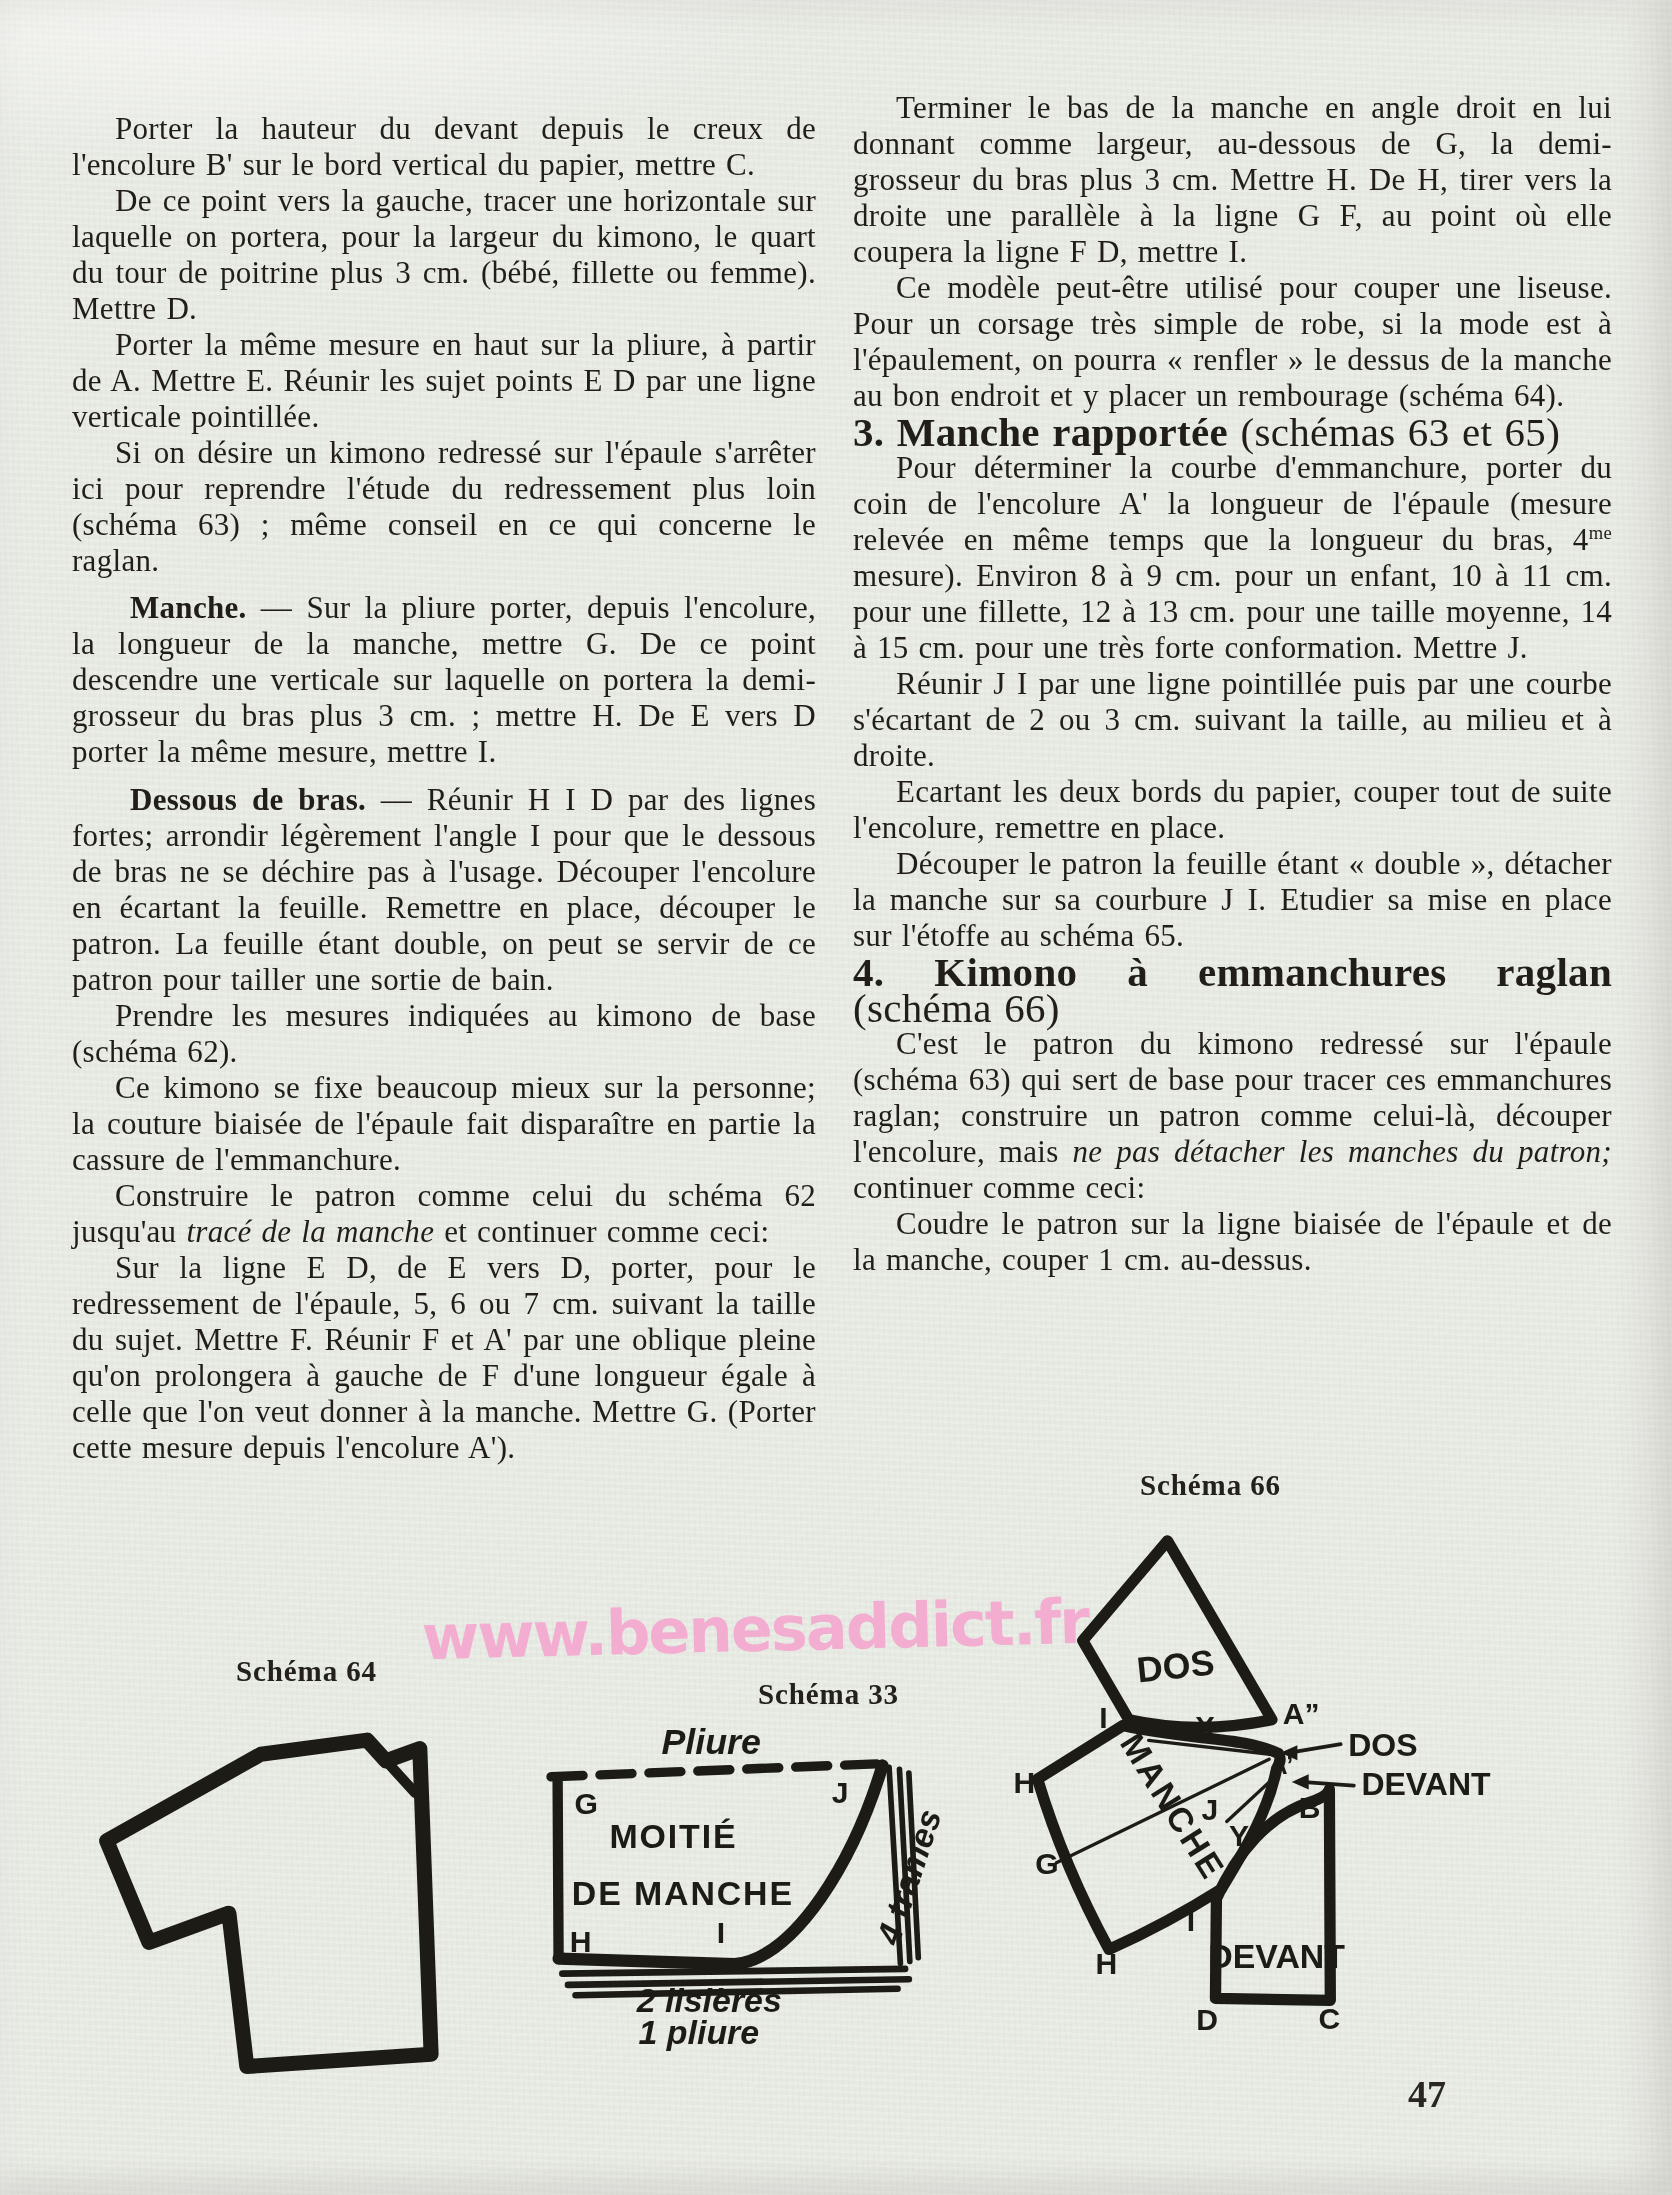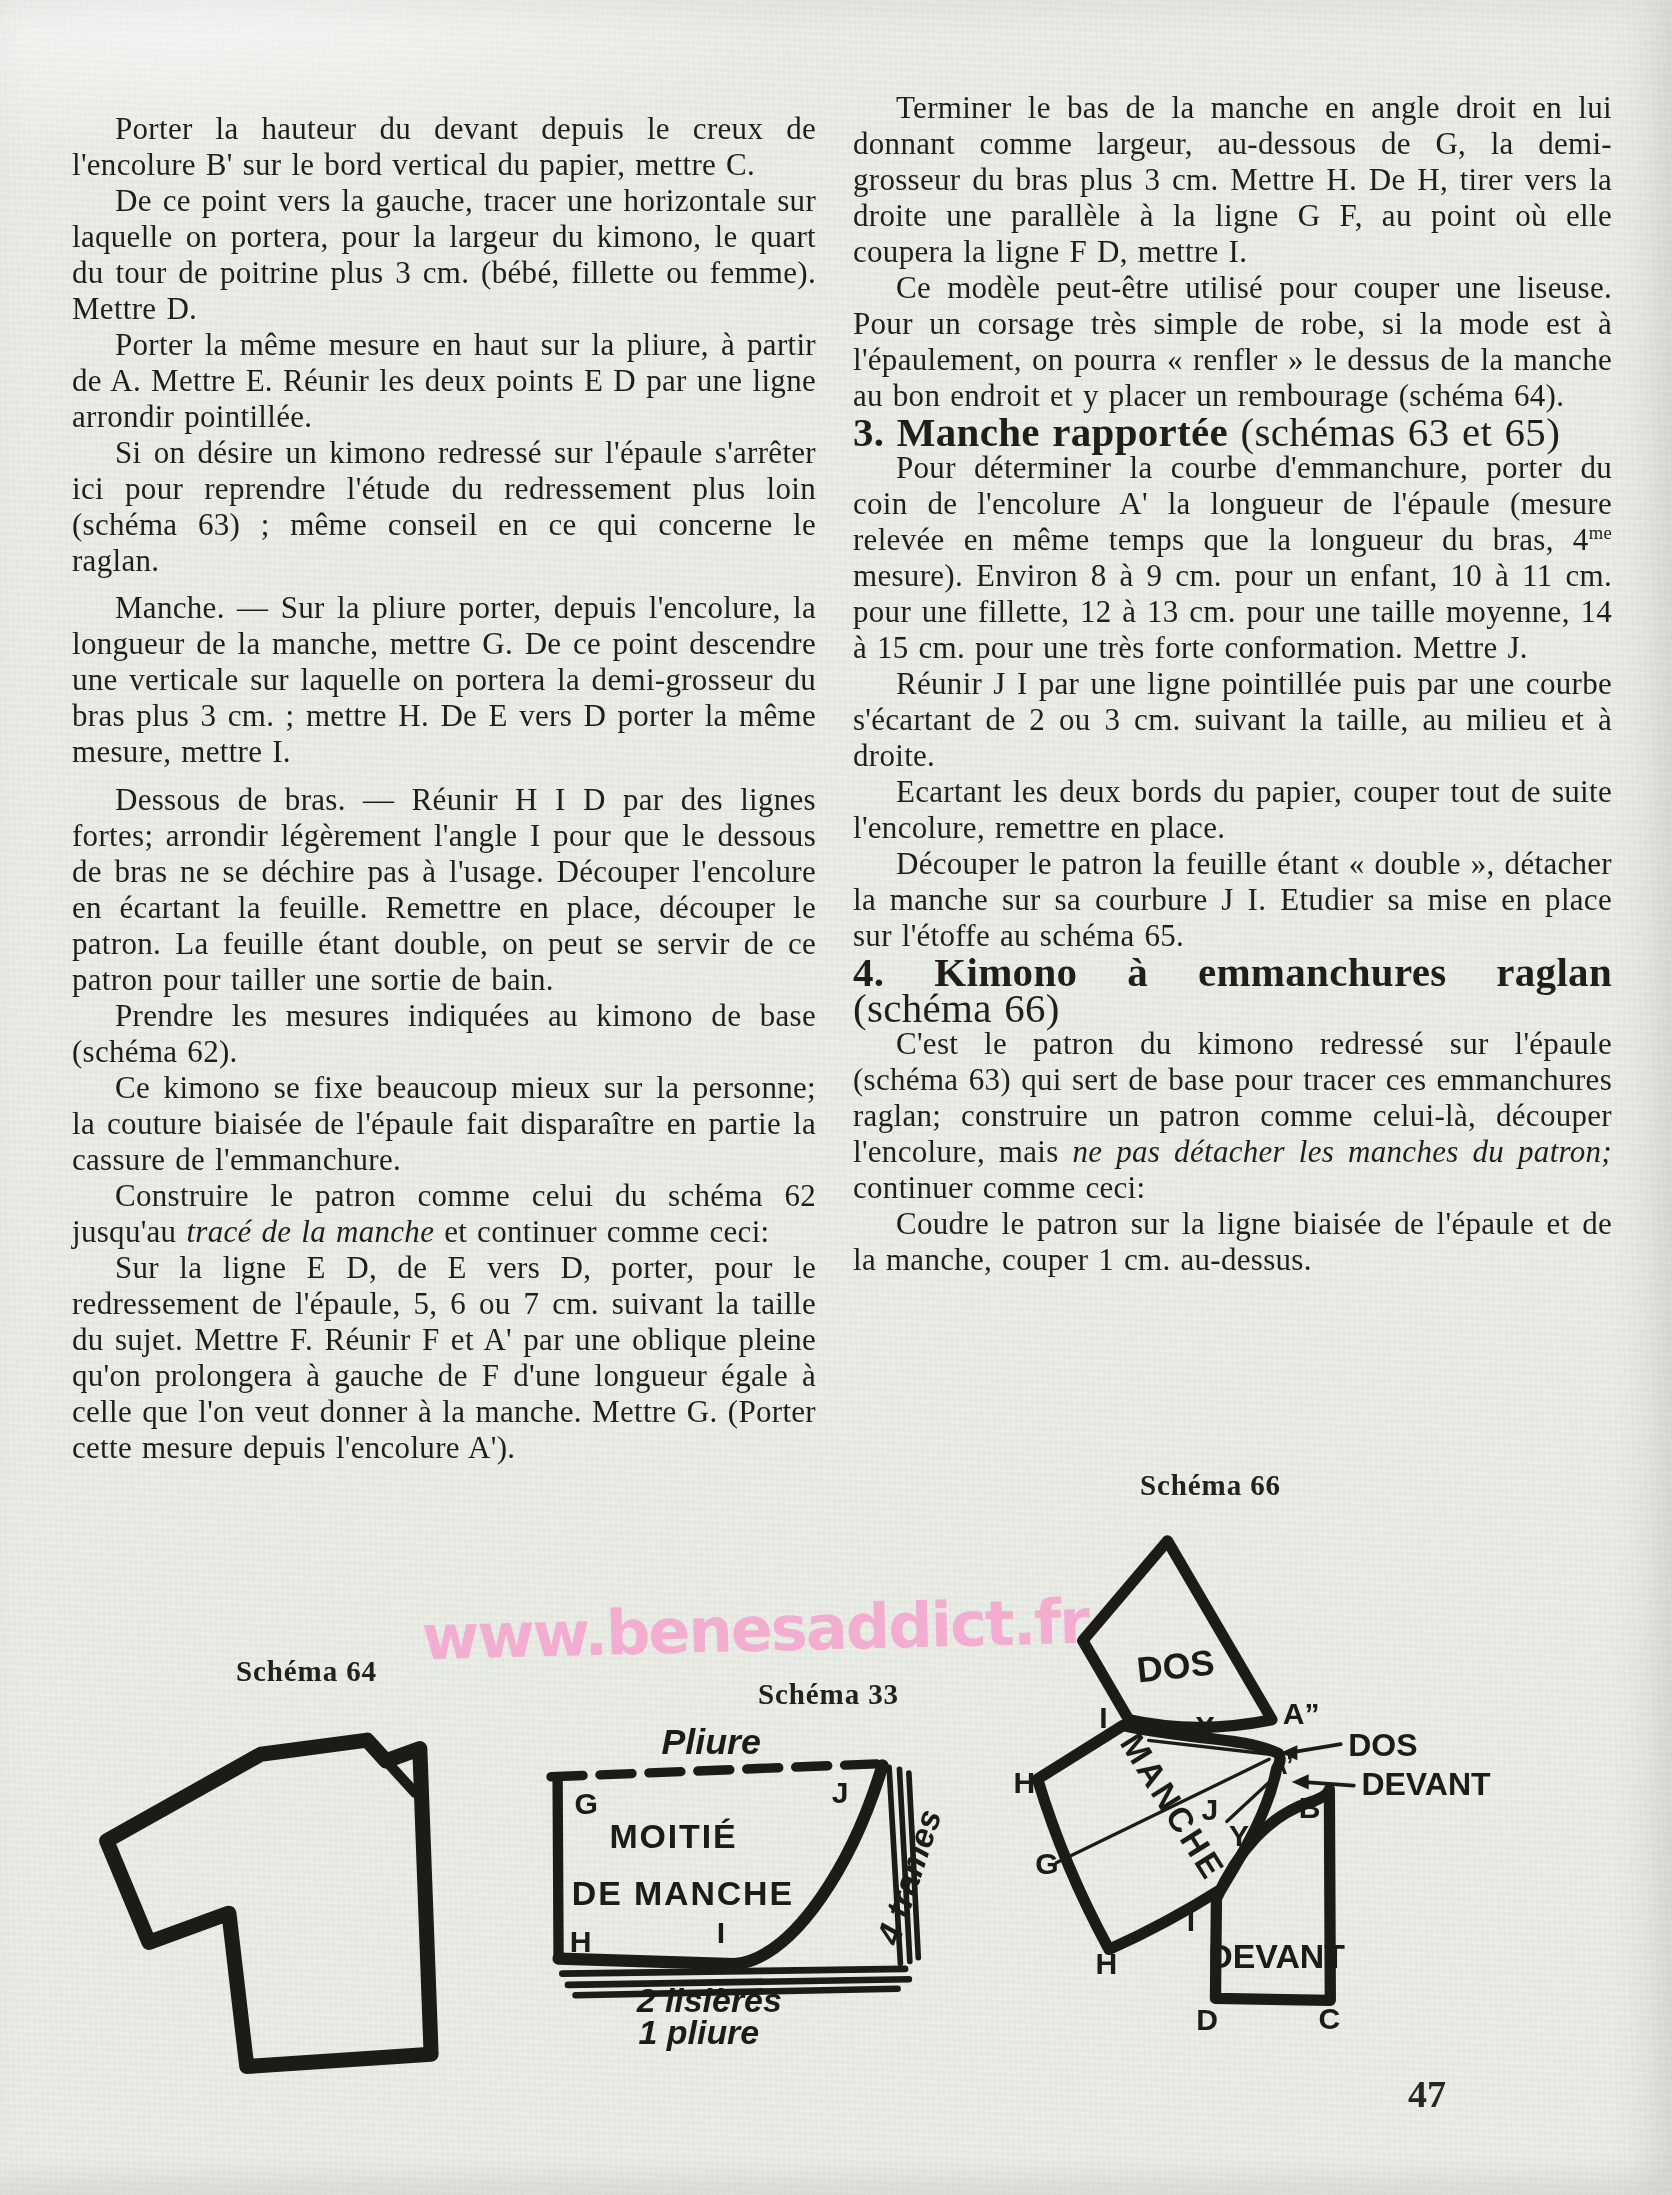--- a/index.html
+++ b/index.html
@@ -12,21 +12,21 @@
       repeating-linear-gradient(2deg, rgba(255,255,255,.05) 0 2.8px, rgba(125,135,115,.03) 2.8px 6.6px),
       repeating-linear-gradient(88deg, rgba(60,70,50,.02) 0 1.9px, rgba(255,255,255,0) 1.9px 5.6px);
     box-shadow: inset -24.5px 0 38px rgba(90,80,70,.10), inset 0 -19px 28px rgba(90,80,70,.06), inset 7.5px 0 17px rgba(255,255,255,.25);
     font-family:"Liberation Serif", serif;
     color:#211e18;
   }
   .col{position:absolute;text-align:justify;font-size:31px;line-height:36px;letter-spacing:0.3px;word-spacing:1.9px;}
   .col p{margin:0;}
   .col .para{text-indent:43px;}
   .col .mt{margin-top:11.3px;}
-  .lead{font-weight:normal;}
+  .lead{font-weight:bold;margin-left:15px;}
   .subhead{margin:22.6px 0 9.4px;font-size:41px;text-indent:0;font-weight:bold;}
   .subhead .nb{font-weight:normal;}
   .it{font-style:italic;}
   sup{font-size:.6em;line-height:0;}
   .col-left{left:72px;top:111px;width:744px;}
   .col-right{left:853px;top:90px;width:759px;}
   .caption{position:absolute;font-weight:bold;font-size:29px;letter-spacing:0.9px;width:245px;text-align:right;color:#24211b;}
   .cap64{left:132px;top:1655px;}
   .cap65{left:654px;top:1678px;}
   .cap66{left:1036px;top:1469px;}
@@ -48,21 +48,21 @@
 </head>
 <body>
 
 <div class="page">
 
   <div class="watermark">www.benesaddict.fr</div>
 
   <div class="col col-left">
     <p class="para">Porter la hauteur du devant depuis le creux de l'encolure B' sur le bord vertical du papier, mettre C.</p>
     <p class="para">De ce point vers la gauche, tracer une horizontale sur laquelle on portera, pour la largeur du kimono, le quart du tour de poitrine plus 3 cm. (bébé, fillette ou femme). Mettre D.</p>
-    <p class="para">Porter la même mesure en haut sur la pliure, à partir de A. Mettre E. Réunir les deux points E D par une ligne arrondir pointillée.</p>
+    <p class="para">Porter la même mesure en haut sur la pliure, à partir de A. Mettre E. Réunir les sujet points E D par une ligne verticale pointillée.</p>
     <p class="para">Si on désire un kimono redressé sur l'épaule s'arrêter ici pour reprendre l'étude du redressement plus loin (schéma 63) ; même conseil en ce qui concerne le raglan.</p>
     <p class="para mt"><b class="lead">Manche.</b><span> — Sur la pliure porter, depuis l'encolure, la longueur de la manche, mettre G. De ce point descendre une verticale sur laquelle on portera la demi-grosseur du bras plus 3 cm. ; mettre H. De E vers D porter la même mesure, mettre I.</span></p>
     <p class="para mt"><b class="lead">Dessous de bras.</b><span> — Réunir H I D par des lignes fortes; arrondir légèrement l'angle I pour que le dessous de bras ne se déchire pas à l'usage. Découper l'encolure en écartant la feuille. Remettre en place, découper le patron. La feuille étant double, on peut se servir de ce patron pour tailler une sortie de bain.</span></p>
     <p class="para">Prendre les mesures indiquées au kimono de base (schéma 62).</p>
     <p class="para">Ce kimono se fixe beaucoup mieux sur la personne; la couture biaisée de l'épaule fait disparaître en partie la cassure de l'emmanchure.</p>
     <p class="para"><span>Construire le patron comme celui du schéma 62 jusqu'au </span><span class="it">tracé de la manche</span><span> et continuer comme ceci:</span></p>
     <p class="para">Sur la ligne E D, de E vers D, porter, pour le redressement de l'épaule, 5, 6 ou 7 cm. suivant la taille du sujet. Mettre F. Réunir F et A' par une oblique pleine qu'on prolongera à gauche de F d'une longueur égale à celle que l'on veut donner à la manche. Mettre G. (Porter cette mesure depuis l'encolure A').</p>
   </div>
 
   <div class="col col-right">

